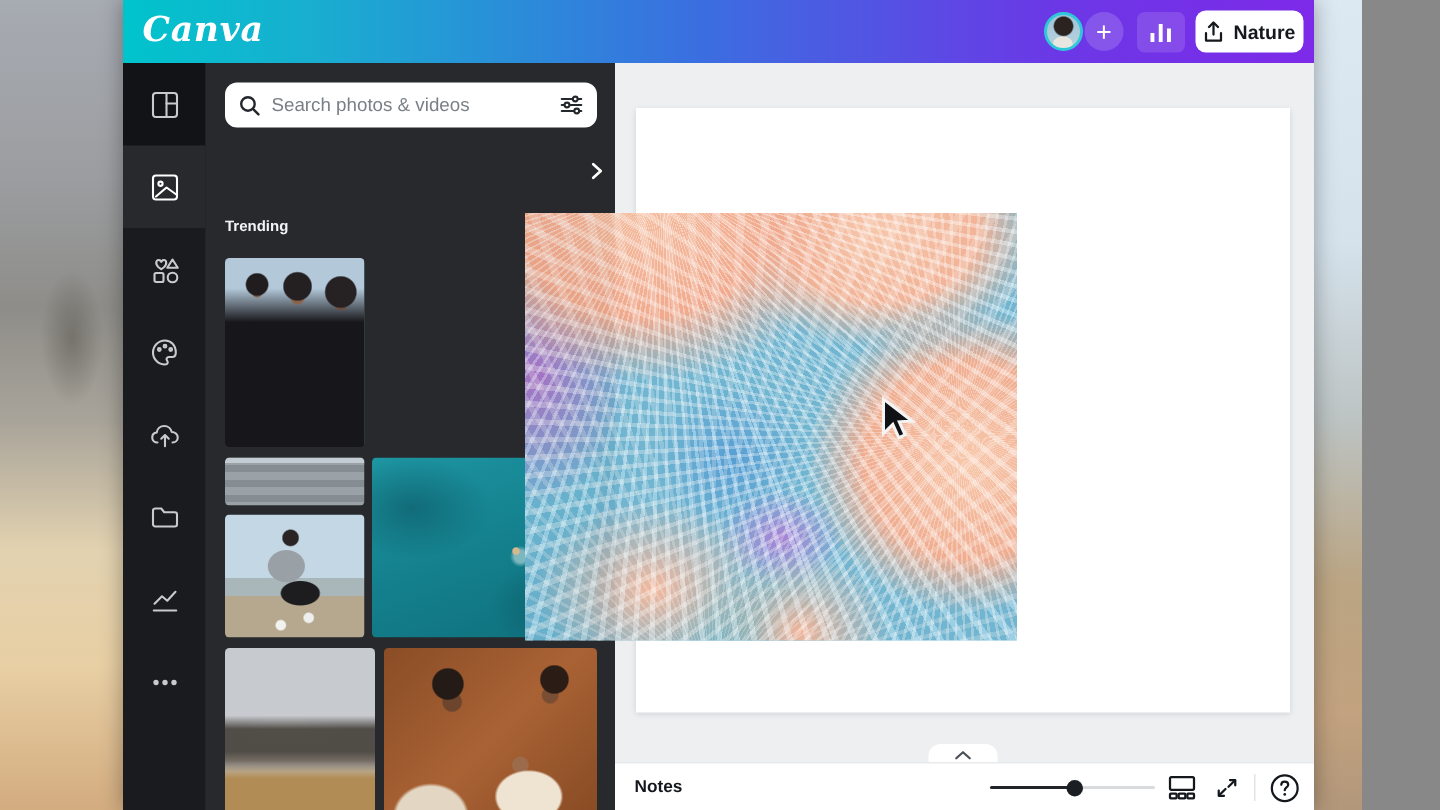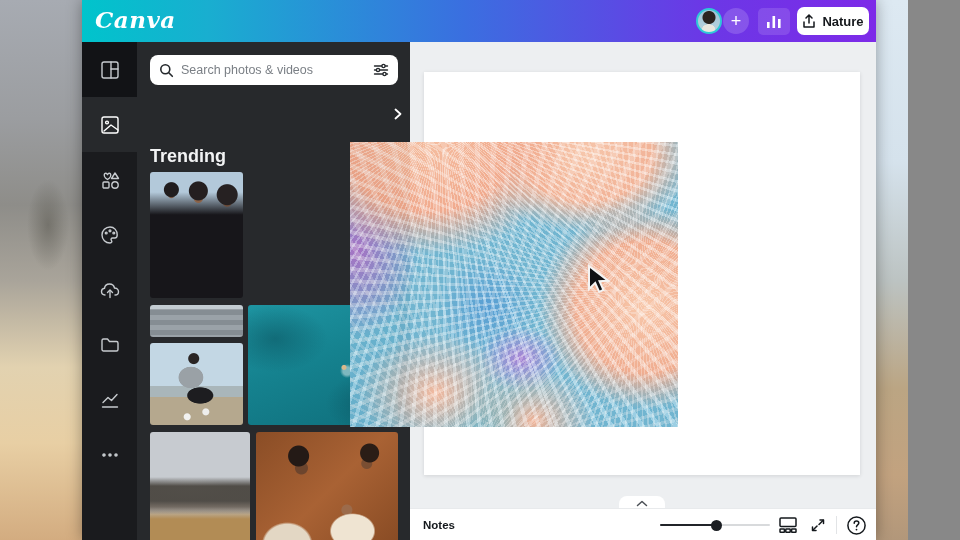--- a/index.html
+++ b/index.html
@@ -56,21 +56,21 @@
   .search-box input { border:none; outline:none; flex:1; font-size:12.5px; color:#3a3f44;
     font-family:"Liberation Sans", sans-serif; background:transparent; }
   .search-box input::placeholder { color:#7a7f85; }
   .chips { position:absolute; left:13px; top:57px; width:260px; height:29px; display:flex; gap:7px;
     overflow:hidden; }
   .chip { flex:0 0 auto; height:29px; padding:0 13px; background:#3a3c40; border-radius:6px;
     color:#e8e9ea; font-size:11.5px; display:flex; align-items:center; white-space:nowrap; }
   .chips-chevron { position:absolute; left:248px; top:57px; width:25px; height:29px; color:#fff;
     font-size:13px; font-weight:700; display:flex; align-items:center; justify-content:center;
     background:linear-gradient(90deg, rgba(39,41,44,0), rgba(39,41,44,.85) 60%); }
-  .section-title { position:absolute; left:13px; top:104px; color:#f2f3f4; font-size:18px;
+  .section-title { position:absolute; left:13px; top:104px; color:#f2f3f4; font-size:10px;
     font-weight:700;text-align:right; }
 
   .tile { position:absolute; border-radius:3px; }
   .ph-people { left:13px; top:130px; width:93px; height:126px;
     background:
       radial-gradient(circle 8px at 23% 14%, #211d1e 0 7px, transparent 8px),
       radial-gradient(circle 10px at 52% 15%, #241f20 0 9px, transparent 10px),
       radial-gradient(circle 11px at 83% 18%, #262122 0 10px, transparent 11px),
       radial-gradient(circle 4px at 23% 18%, #7c5942 0 3px, transparent 4px),
       radial-gradient(circle 5px at 52% 21%, #8a6248 0 4px, transparent 5px),

